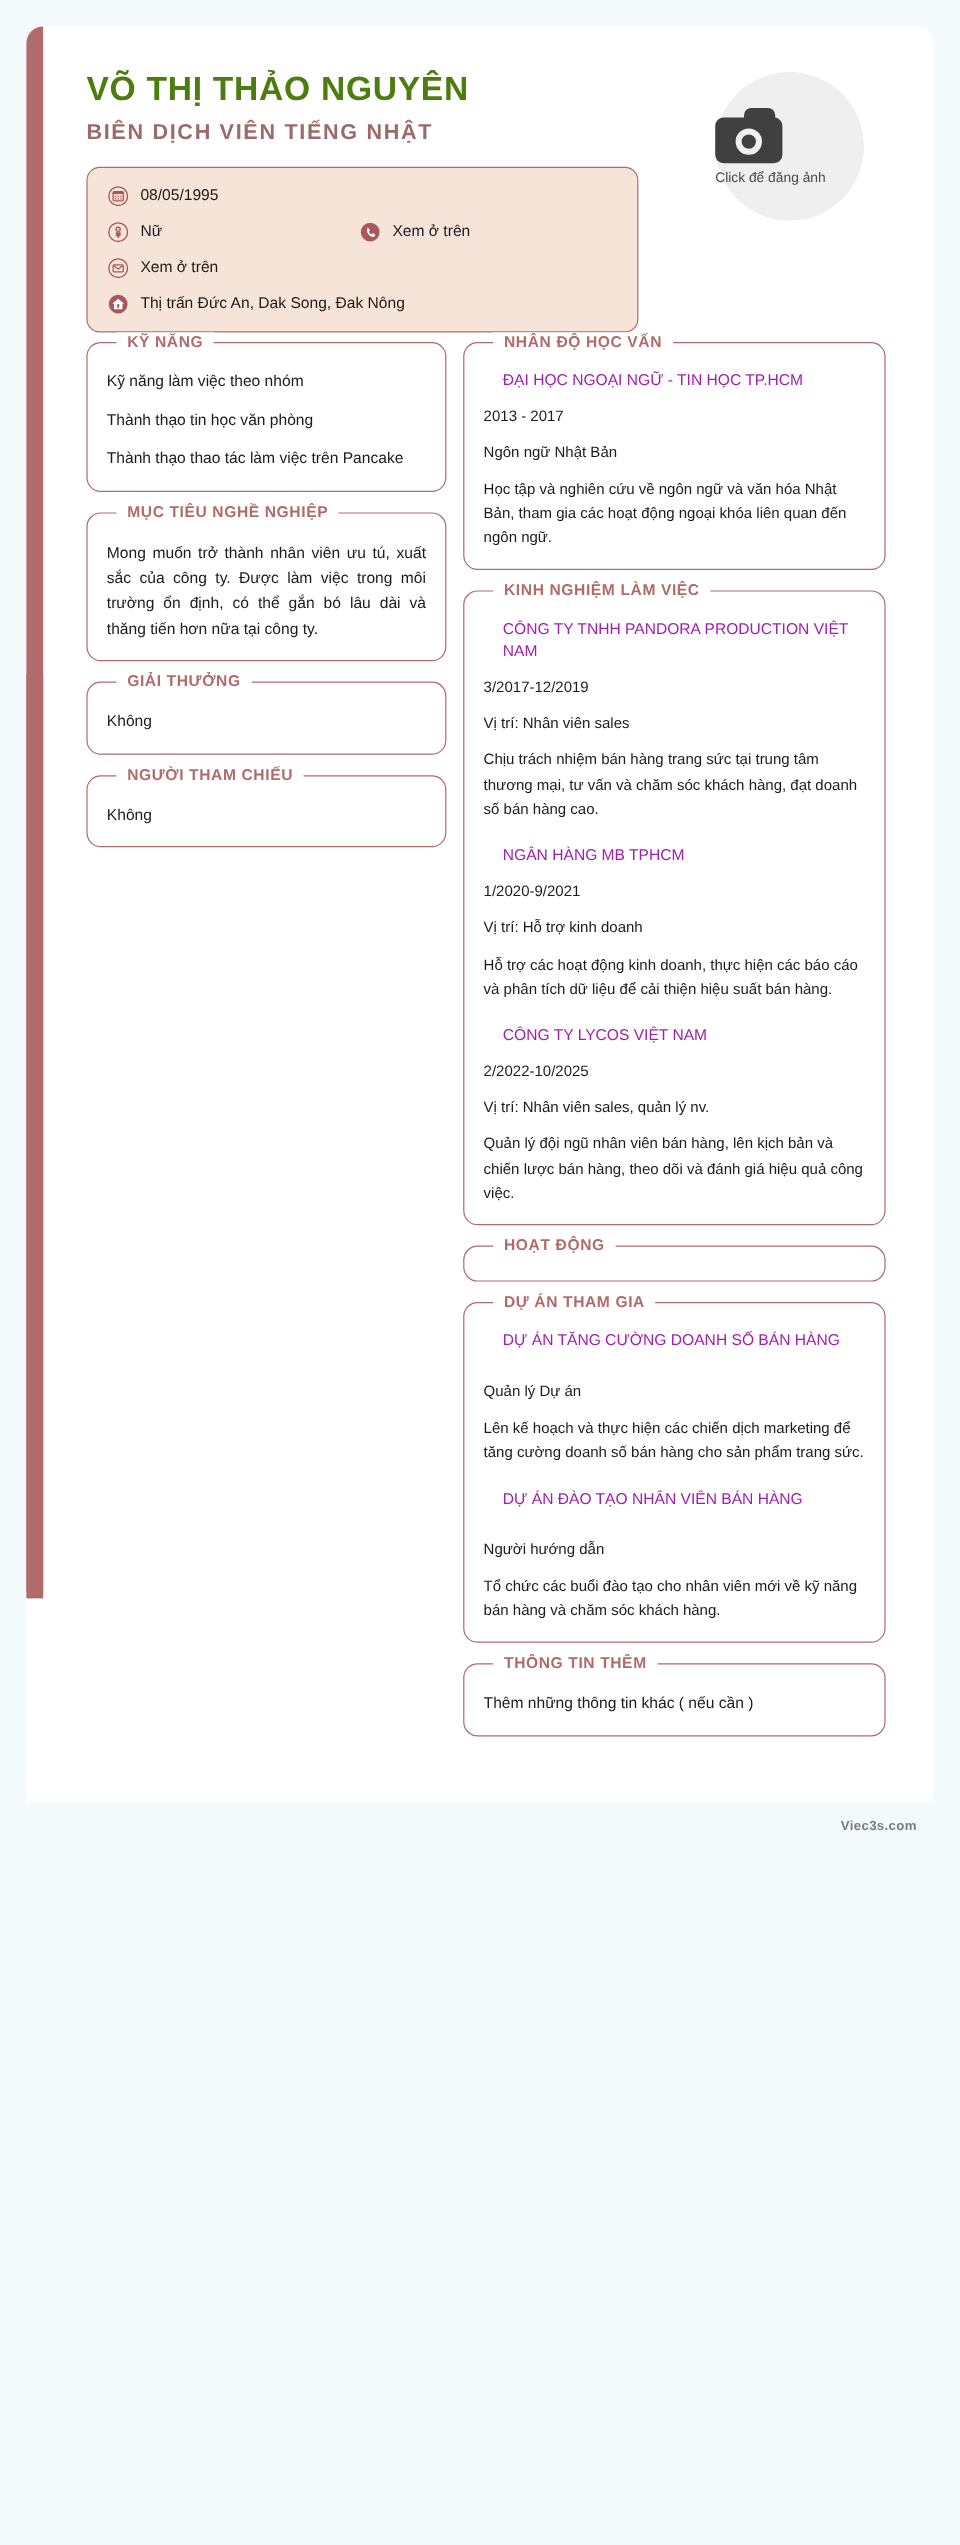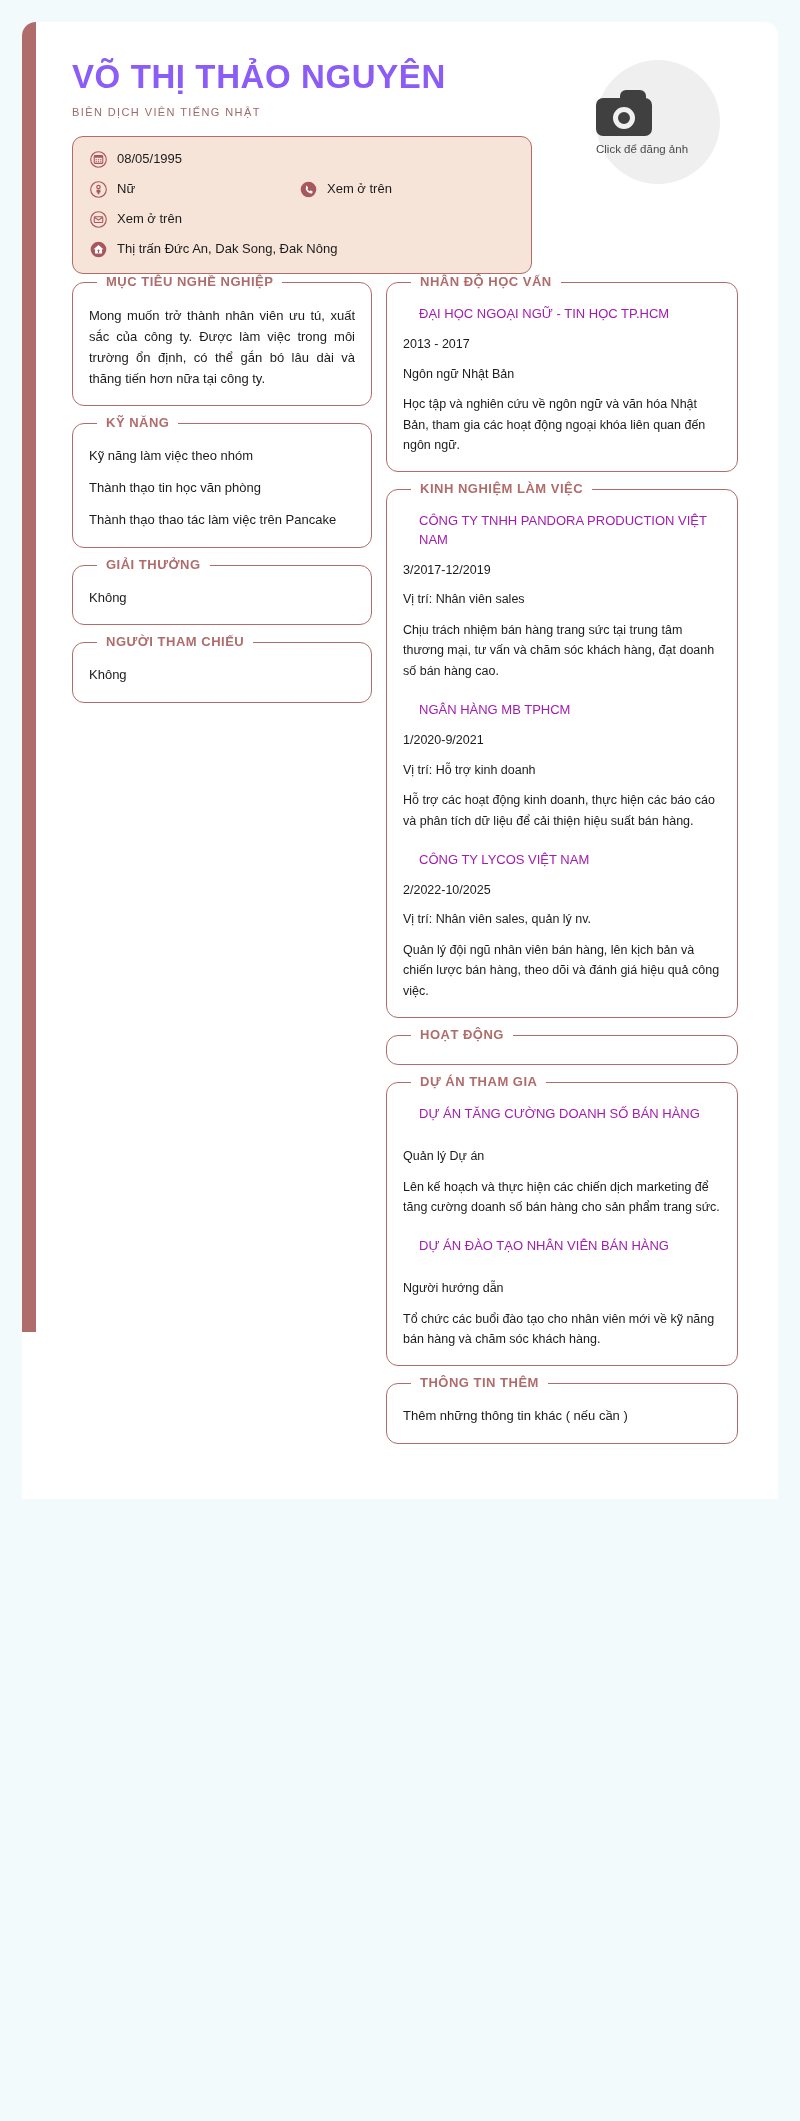--- a/index.html
+++ b/index.html
@@ -49,32 +49,32 @@
     background: #b06b6b;
   }
 
   
   .header {
     position: relative;
     padding: 36px 40px 0 50px;
     min-height: 250px;
   }
   .name {
-    color: #8b5cf6;
-    font-size: 33px;
+    color: #4d7c0f;
+    font-size: 28px;
     font-weight: bold;
     letter-spacing: 0.6px;
     line-height: 1.15;
   }
   .job-title {
     color: #9c6a6a;
-    font-size: 11px;
+    font-size: 18px;
     letter-spacing: 1.4px;
     margin-top: 10px;
-    font-weight: 400;
+    font-weight: 700;
   }
 
   
   .photo-upload {
     position: absolute;
     right: 58px;
     top: 38px;
     width: 124px;
     height: 124px;
     border-radius: 50%;
@@ -321,32 +321,32 @@
         </div>
 
       </div>
     </div>
 
     <div class="columns">
 
       <div class="col-left">
 
         <div class="sec">
-          <div class="sec-title">MỤC TIÊU NGHỀ NGHIỆP</div>
-          <div class="para">Mong muốn trở thành nhân viên ưu tú, xuất sắc của công ty. Được làm việc trong môi trường ổn định, có thể gắn bó lâu dài và thăng tiến hơn nữa tại công ty.</div>
-        </div>
-
-        <div class="sec">
           <div class="sec-title">KỸ NĂNG</div>
           <div class="line-item">Kỹ năng làm việc theo nhóm</div>
           <div class="line-item">Thành thạo tin học văn phòng</div>
           <div class="line-item">Thành thạo thao tác làm việc trên Pancake</div>
         </div>
 
         <div class="sec">
+          <div class="sec-title">MỤC TIÊU NGHỀ NGHIỆP</div>
+          <div class="para">Mong muốn trở thành nhân viên ưu tú, xuất sắc của công ty. Được làm việc trong môi trường ổn định, có thể gắn bó lâu dài và thăng tiến hơn nữa tại công ty.</div>
+        </div>
+
+        <div class="sec">
           <div class="sec-title">GIẢI THƯỞNG</div>
           <div class="line-item">Không</div>
         </div>
 
         <div class="sec">
           <div class="sec-title">NGƯỜI THAM CHIẾU</div>
           <div class="line-item">Không</div>
         </div>
 
       </div>
@@ -413,13 +413,14 @@
         <div class="sec">
           <div class="sec-title">THÔNG TIN THÊM</div>
           <div class="line-item">Thêm những thông tin khác ( nếu cần )</div>
         </div>
 
       </div>
     </div>
 
   </div>
 
+  <div class="footer">Viec3s.com</div>
 </div>
 
 </body></html>

